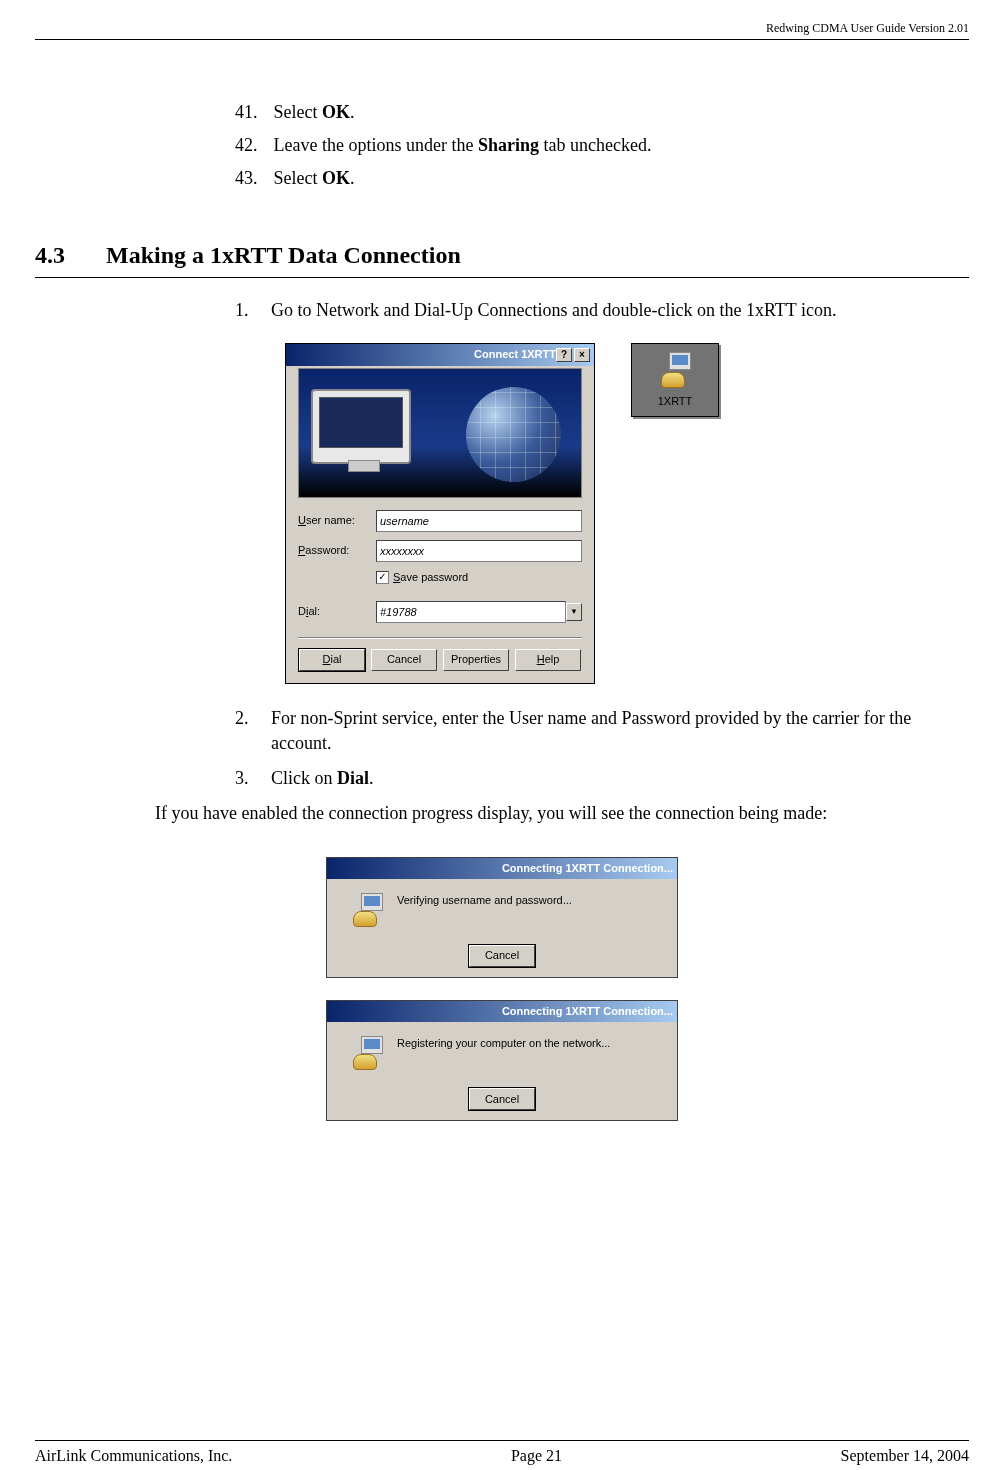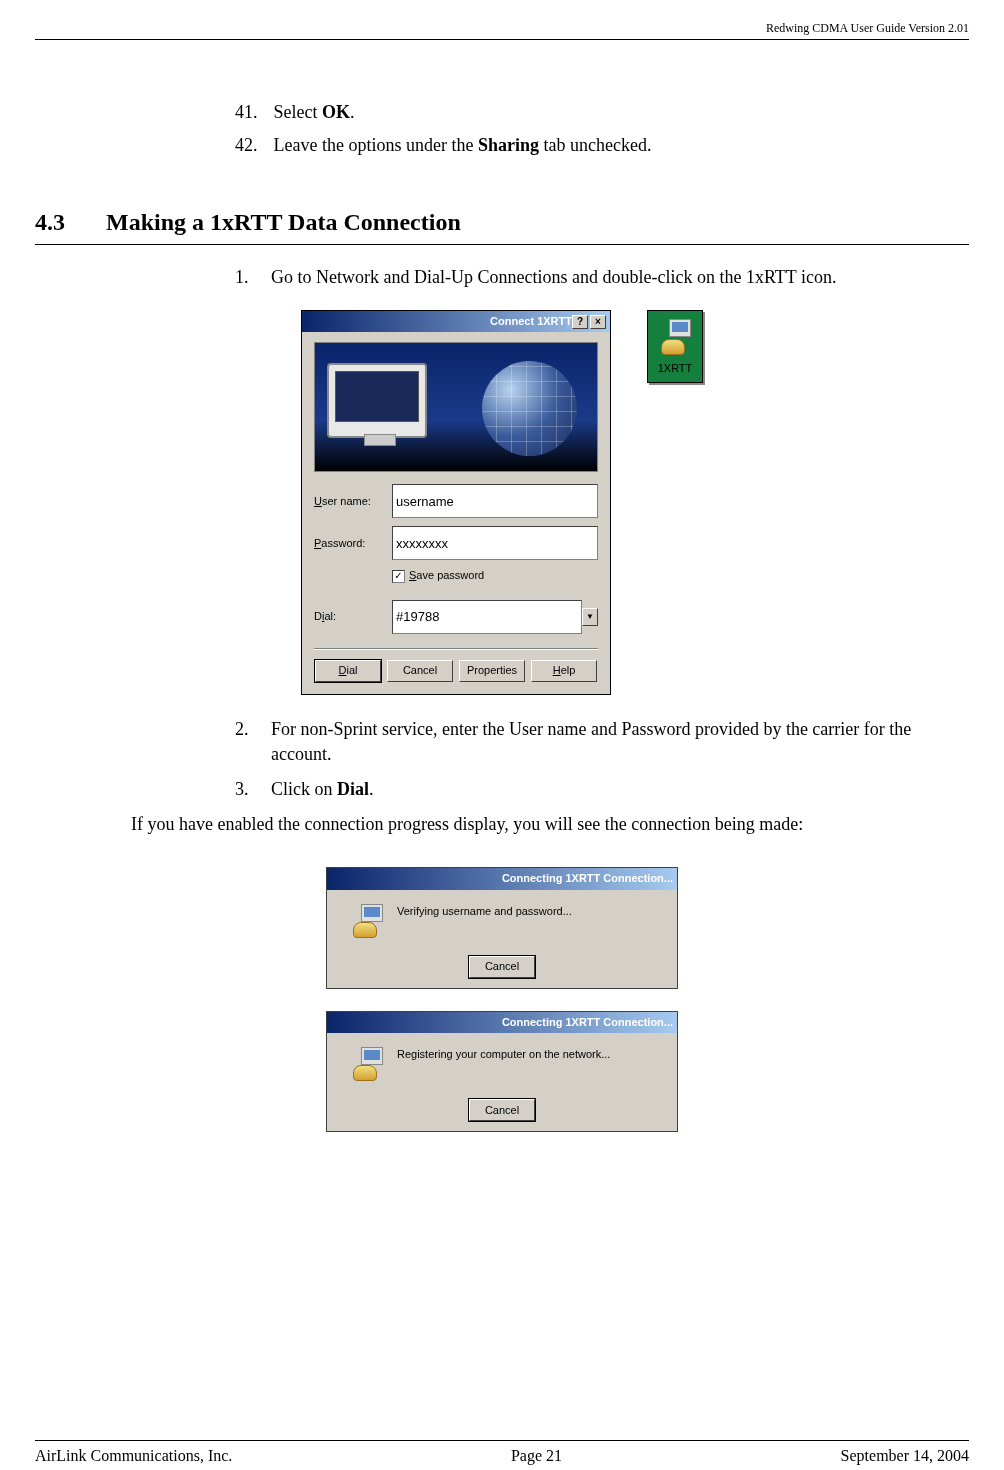--- a/index.html
+++ b/index.html
@@ -64,21 +64,21 @@
       display: flex;
     }
     .numbered-list .num {
       flex-shrink: 0;
       width: 36px;
     }
     .numbered-list .text {
       flex: 1;
     }
     .continuation {
-      margin-left: 96px;
+      margin-left: 120px;
       margin-bottom: 12px;
     }
     .figure-row {
       display: flex;
       justify-content: center;
       gap: 36px;
       margin: 20px 0 22px 0;
       align-items: flex-start;
     }
     
@@ -113,21 +113,21 @@
       border-bottom-color: #404040;
       font-size: 10px;
       color: #000;
       display: flex;
       align-items: center;
       justify-content: center;
       font-weight: bold;
       line-height: 1;
     }
     .dialog-body {
-      padding: 10px 12px 12px 12px;
+      padding: 2px 12px 12px 12px;
     }
     .graphic-area {
       height: 130px;
       background: linear-gradient(to bottom, #0a246a 0%, #1a3a8a 60%, #000 100%);
       margin-bottom: 12px;
       position: relative;
       overflow: hidden;
       border: 1px solid #808080;
     }
     .monitor {
@@ -182,28 +182,29 @@
       display: flex;
       align-items: center;
       margin-bottom: 8px;
     }
     .form-label {
       width: 78px;
       font-size: 11px;
     }
     .form-input {
       flex: 1;
-      height: 34px;
+      height: 22px;
       background: #fff;
       border: 1px solid #808080;
       border-top-color: #404040;
       border-left-color: #404040;
-      font-size: 13px;
+      font-size: 11px;
       padding: 1px 3px;
       font-family: Tahoma, Arial, sans-serif;
+      font-style: italic;
     }
     .checkbox-row {
       margin-left: 78px;
       margin-bottom: 16px;
       display: flex;
       align-items: center;
       gap: 4px;
     }
     .checkbox {
       width: 13px;
@@ -259,22 +260,22 @@
     }
     .win-btn.default {
       outline: 1px solid #000;
     }
     .underline-letter {
       text-decoration: underline;
     }
     
     
     .icon-box {
-      width: 56px;
-      background: #15803d;
+      width: 88px;
+      background: #737373;
       border: 1px solid #000;
       box-shadow: 2px 2px 0 #888;
       padding: 8px 4px 6px;
       text-align: center;
       font-family: Tahoma, Arial, sans-serif;
       font-size: 11px;
     }
     .icon-graphic {
       width: 40px;
       height: 36px;
@@ -360,20 +361,24 @@
 <div class="content">
 
   <div class="list-41-43">
     <div class="item">
       <span class="num">41.</span>
       <span>Select </span><span class="bold">OK</span><span>.</span>
     </div>
     <div class="item">
       <span class="num">42.</span>
       <span>Leave the options under the </span><span class="bold">Sharing</span><span> tab unchecked.</span>
+    </div>
+    <div class="item">
+      <span class="num">43.</span>
+      <span>Select </span><span class="bold">OK</span><span>.</span>
     </div>
   </div>
 
   <h2 class="section-heading">
     <span class="section-num">4.3</span>
     <span>Making a 1xRTT Data Connection</span>
   </h2>
 
 
   <div class="numbered-list">

